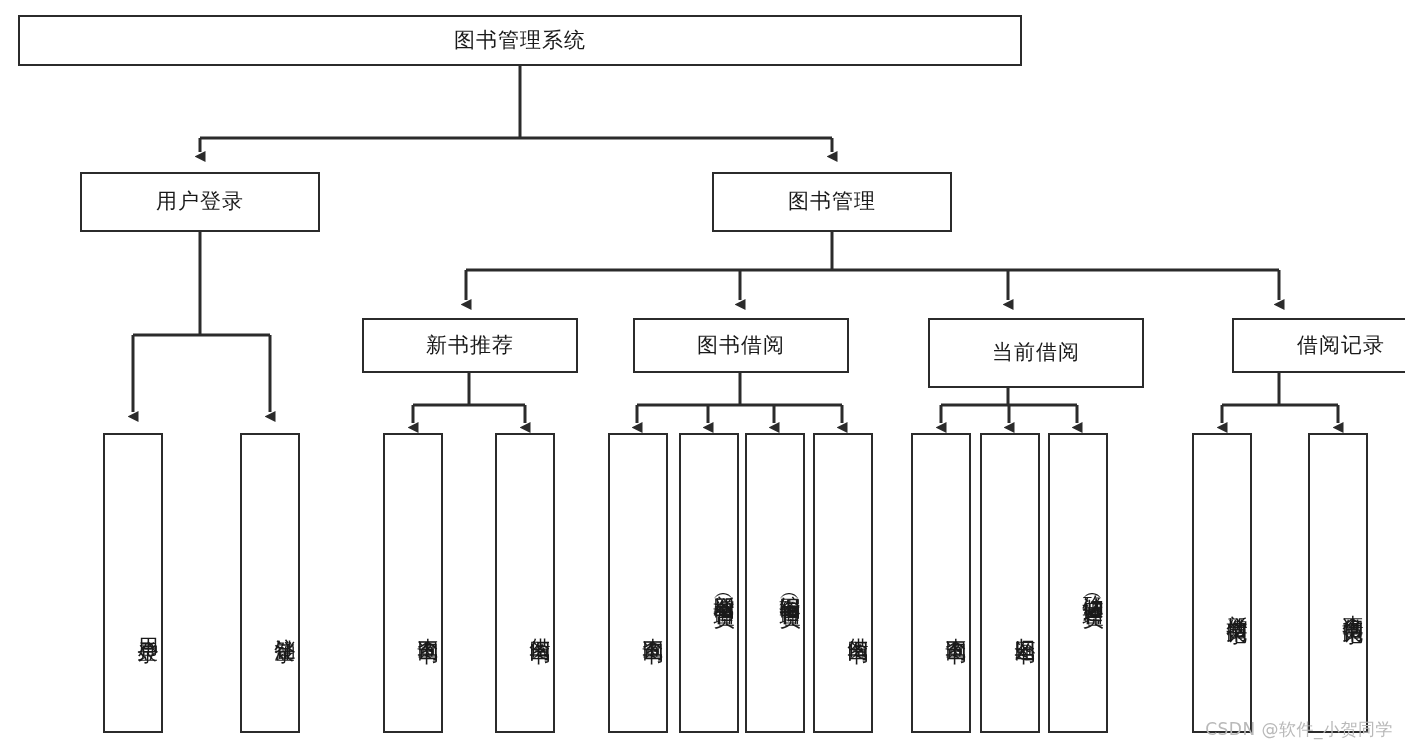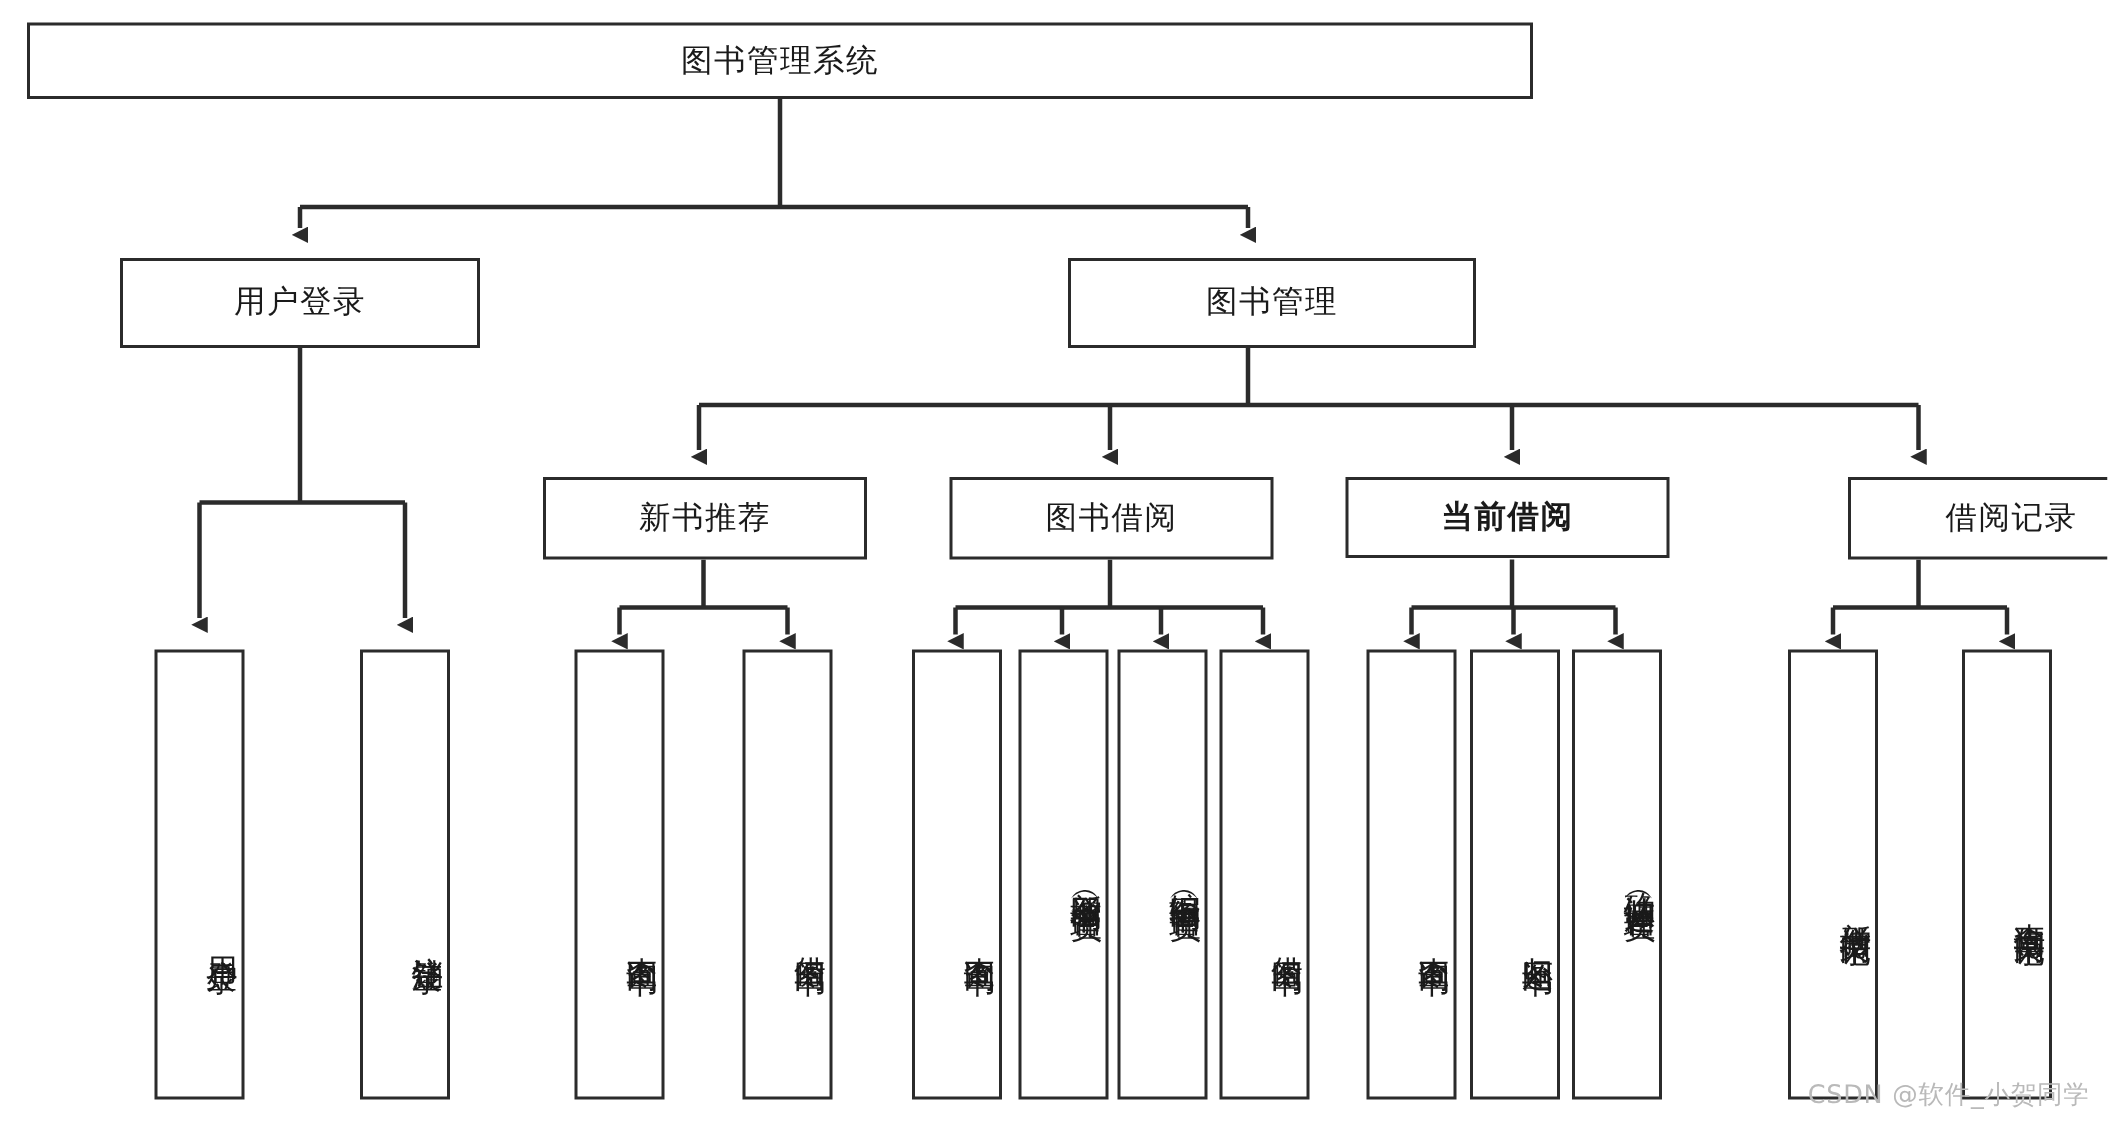--- a/index.html
+++ b/index.html
@@ -122,31 +122,31 @@
     </g>
   </svg>
 
   <div class="node horiz" style="left:18px; top:15px; width:1004px; height:51px;">
     <span>图书管理系统</span>
   </div>
 
   <div class="node horiz" style="left:80px; top:172px; width:240px; height:60px;">
     <span>用户登录</span>
   </div>
-  <div class="node horiz" style="left:712px; top:172px; width:272px; height:60px;">
+  <div class="node horiz" style="left:712px; top:172px; width:240px; height:60px;">
     <span>图书管理</span>
   </div>
 
   <div class="node horiz" style="left:633px; top:318px; width:216px; height:55px;">
     <span>图书借阅</span>
   </div>
   <div class="node horiz" style="left:362px; top:318px; width:216px; height:55px;">
     <span>新书推荐</span>
   </div>
-  <div class="node horiz" style="left:897px; top:318px; width:216px; height:54px;font-weight:bold;">
+  <div class="node horiz" style="left:928px; top:318px; width:216px; height:70px;">
     <span>当前借阅</span>
   </div>
   <div class="node horiz" style="left:1232px; top:318px; width:218px; height:55px;">
     <span>借阅记录</span>
   </div>
 
   <div class="node vert" style="left:103px; top:433px; width:60px; height:300px; padding-top:84px;">
     <span class="vlabel">用户登录</span>
   </div>
   <div class="node vert" style="left:240px; top:433px; width:60px; height:300px; padding-top:84px;">

